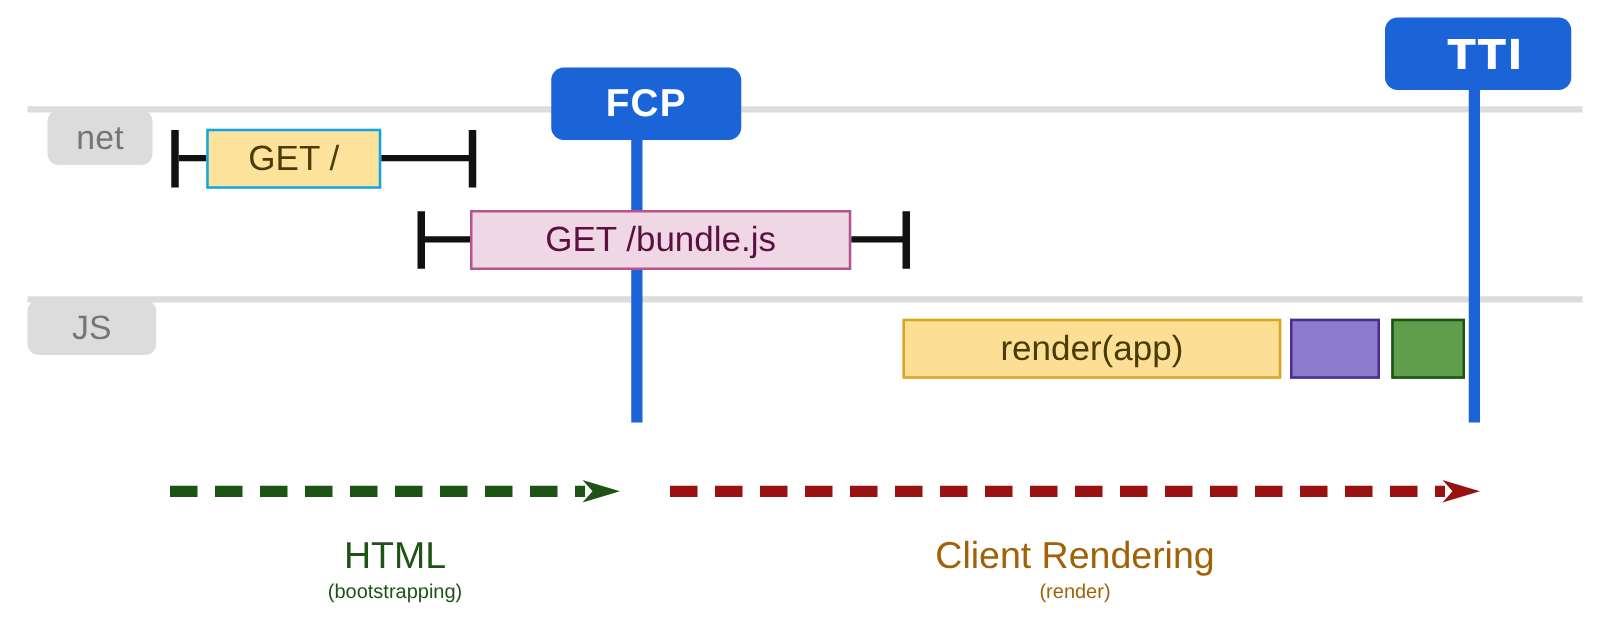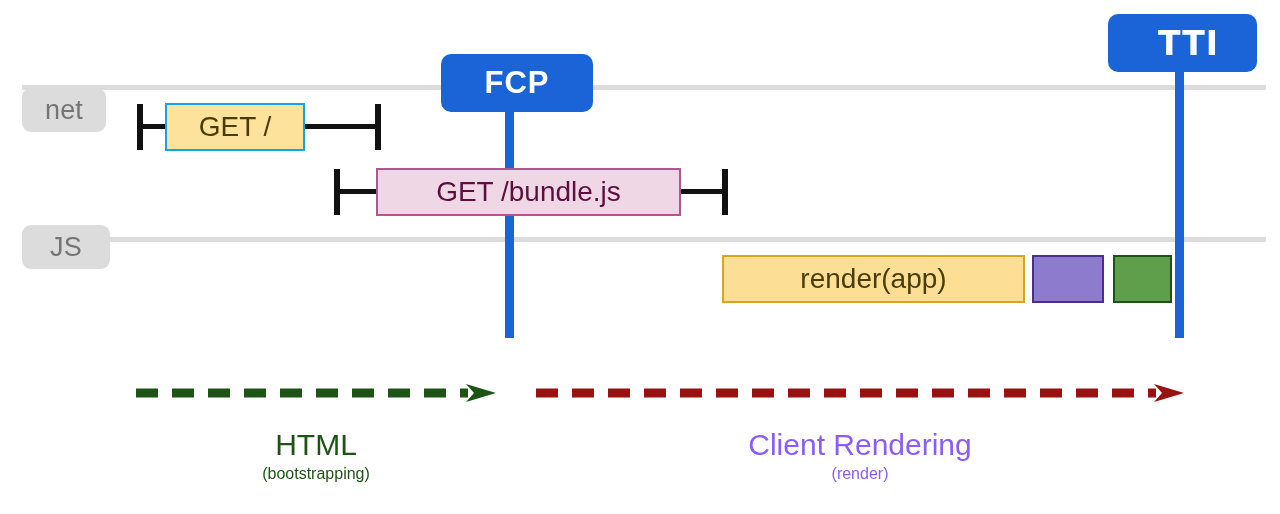--- a/index.html
+++ b/index.html
@@ -35,22 +35,22 @@
     background: #dcdcdc;
     border-radius: 9px;
     color: #757575;
     font-size: 27px;
     line-height: 1;
     display: flex;
     align-items: center;
     justify-content: center;
     letter-spacing: 0.2px;
   }
-  #chip-net { left: 22px;  top: 88px;  width: 84px; height: 44px; }
-  #chip-js  { left: 22px;  top: 225px; width: 88px; height: 44px; }
+  #chip-net { left: 38px;  top: 88px;  width: 84px; height: 44px; }
+  #chip-js  { left: 22px;  top: 240px; width: 103px; height: 44px; }
 
   
   .marker-line {
     position: absolute;
     width: 9px;
     background: #1a64d8;
   }
   #line-fcp { left: 505px;  top: 60px; height: 278px; }
   #line-tti { left: 1175px; top: 60px; height: 278px; }
 
@@ -162,21 +162,21 @@
     line-height: 1.15;
     margin-top: 2px;
     white-space: nowrap;
   }
   #phase-html { left: 130px; top: 382px; width: 372px; }
   #phase-html .phase-title,
   #phase-html .phase-sub { color: #1d5416; }
 
   #phase-client { left: 530px; top: 382px; width: 660px; }
   #phase-client .phase-title,
-  #phase-client .phase-sub { color: #8b5cf6; }
+  #phase-client .phase-sub { color: #a16207; }
 </style>
 </head>
 <body>
 
 <div id="stage">
 
   <div class="lane-rule" id="rule-net"></div>
   <div class="lane-rule" id="rule-js"></div>
 
   <div class="lane-chip" id="chip-net">net</div>

